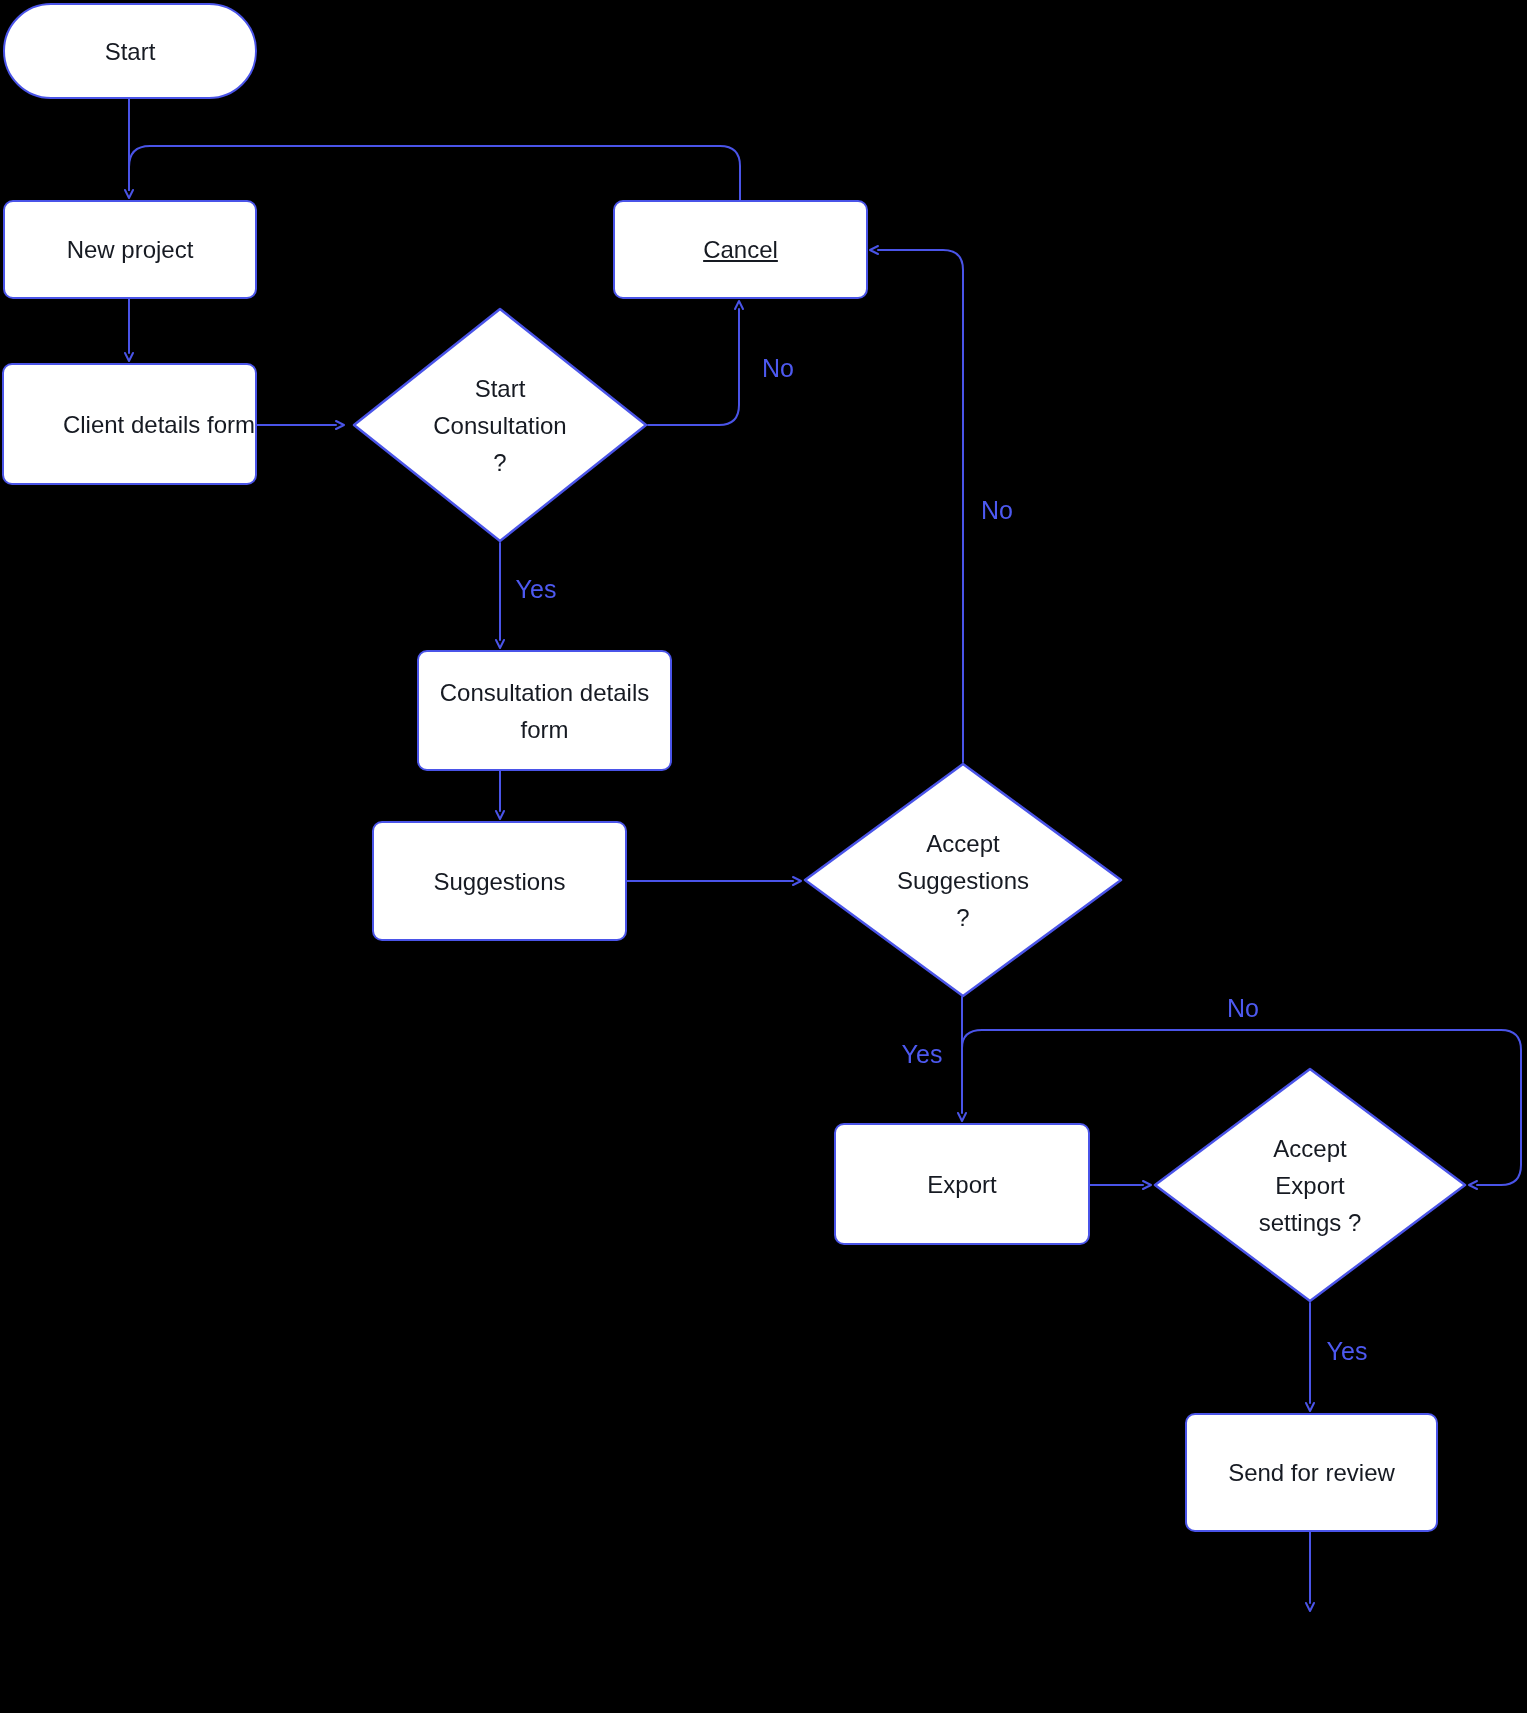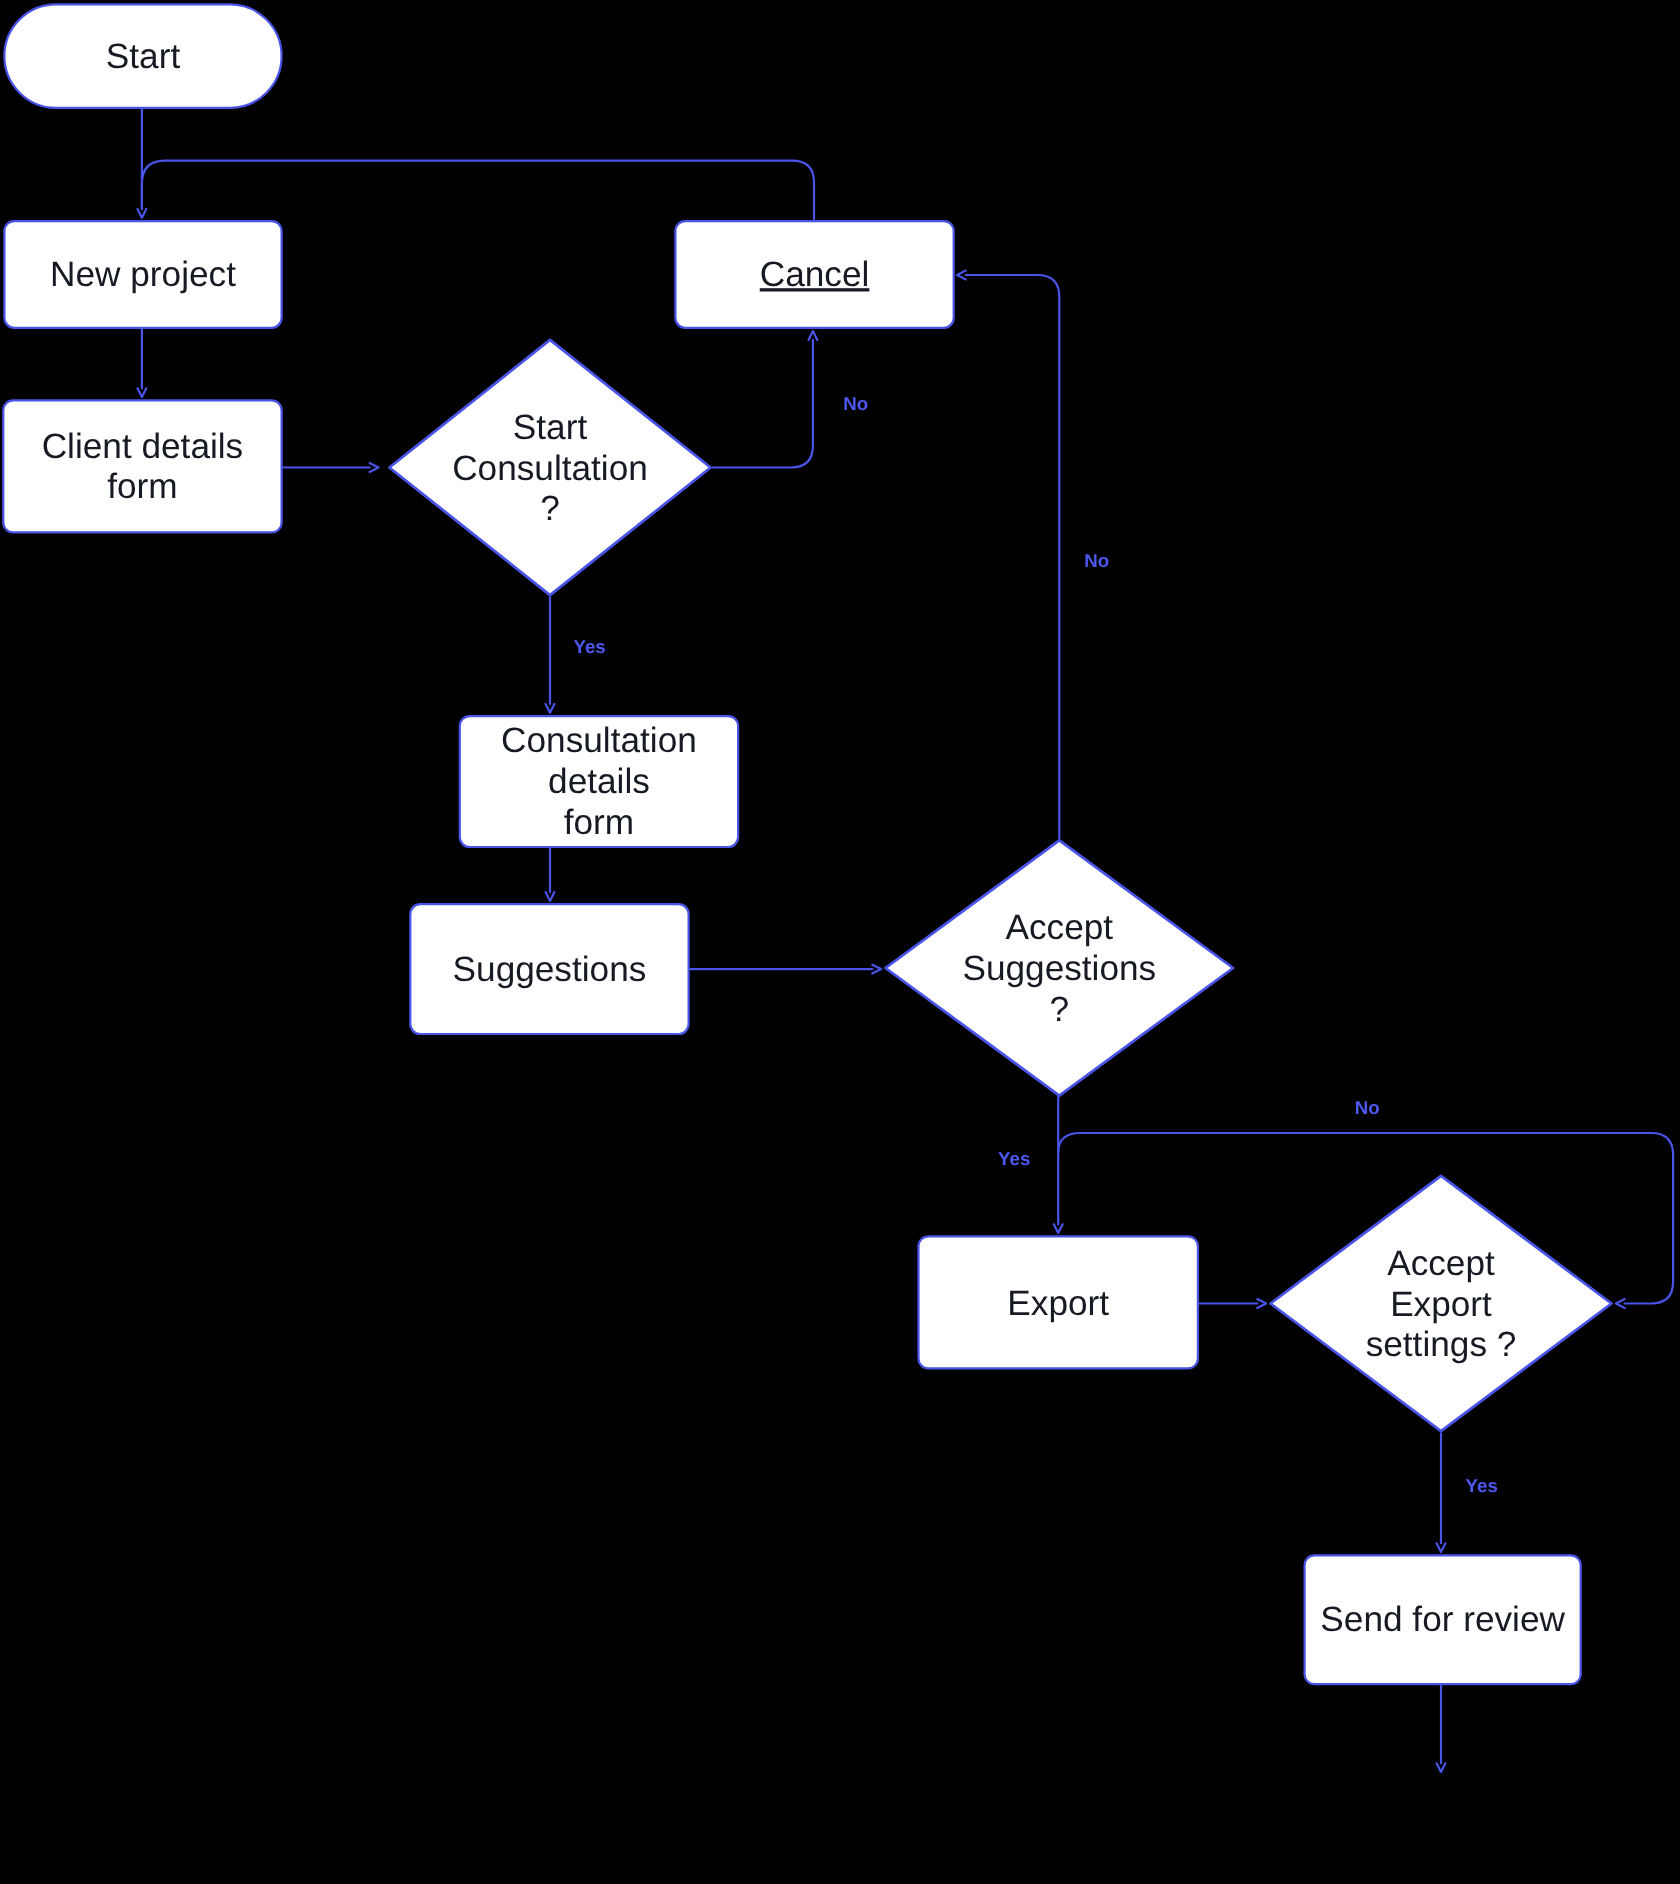--- a/index.html
+++ b/index.html
@@ -21,42 +21,42 @@
   #edges{position:absolute;left:0;top:0;width:1527px;height:1713px;}
   #edges path{stroke:var(--stroke);stroke-width:2;fill:none;stroke-linecap:round;}
   .node{
     position:absolute;
     box-sizing:border-box;
     display:flex;
     align-items:center;
     justify-content:center;
     text-align:center;
     color:var(--node-text);
-    font-size:32px;
+    font-size:24px;
     line-height:37px;
   }
   .process,.terminator{
     background:var(--node-fill);
     border:2.5px solid var(--stroke);
   }
   .process{border-radius:10px;}
   .terminator{border-radius:60px;}
   .decision{background:transparent;border:none;}
   .decision svg{position:absolute;left:0;top:0;}
   .node-label{
     position:relative;
     white-space:pre-line;
     z-index:2;
   }
   .edge-label{
     position:absolute;
     transform:translate(-50%,-50%);
     color:var(--label-text);
-    font-size:17px;
-    font-weight:700;
+    font-size:25px;
+    font-weight:400;
     white-space:nowrap;
     z-index:3;
   }
 </style>
 </head>
 <body>
 
 <div id="canvas">
 
   <svg id="edges" viewBox="0 0 1527 1713" xmlns="http://www.w3.org/2000/svg">

